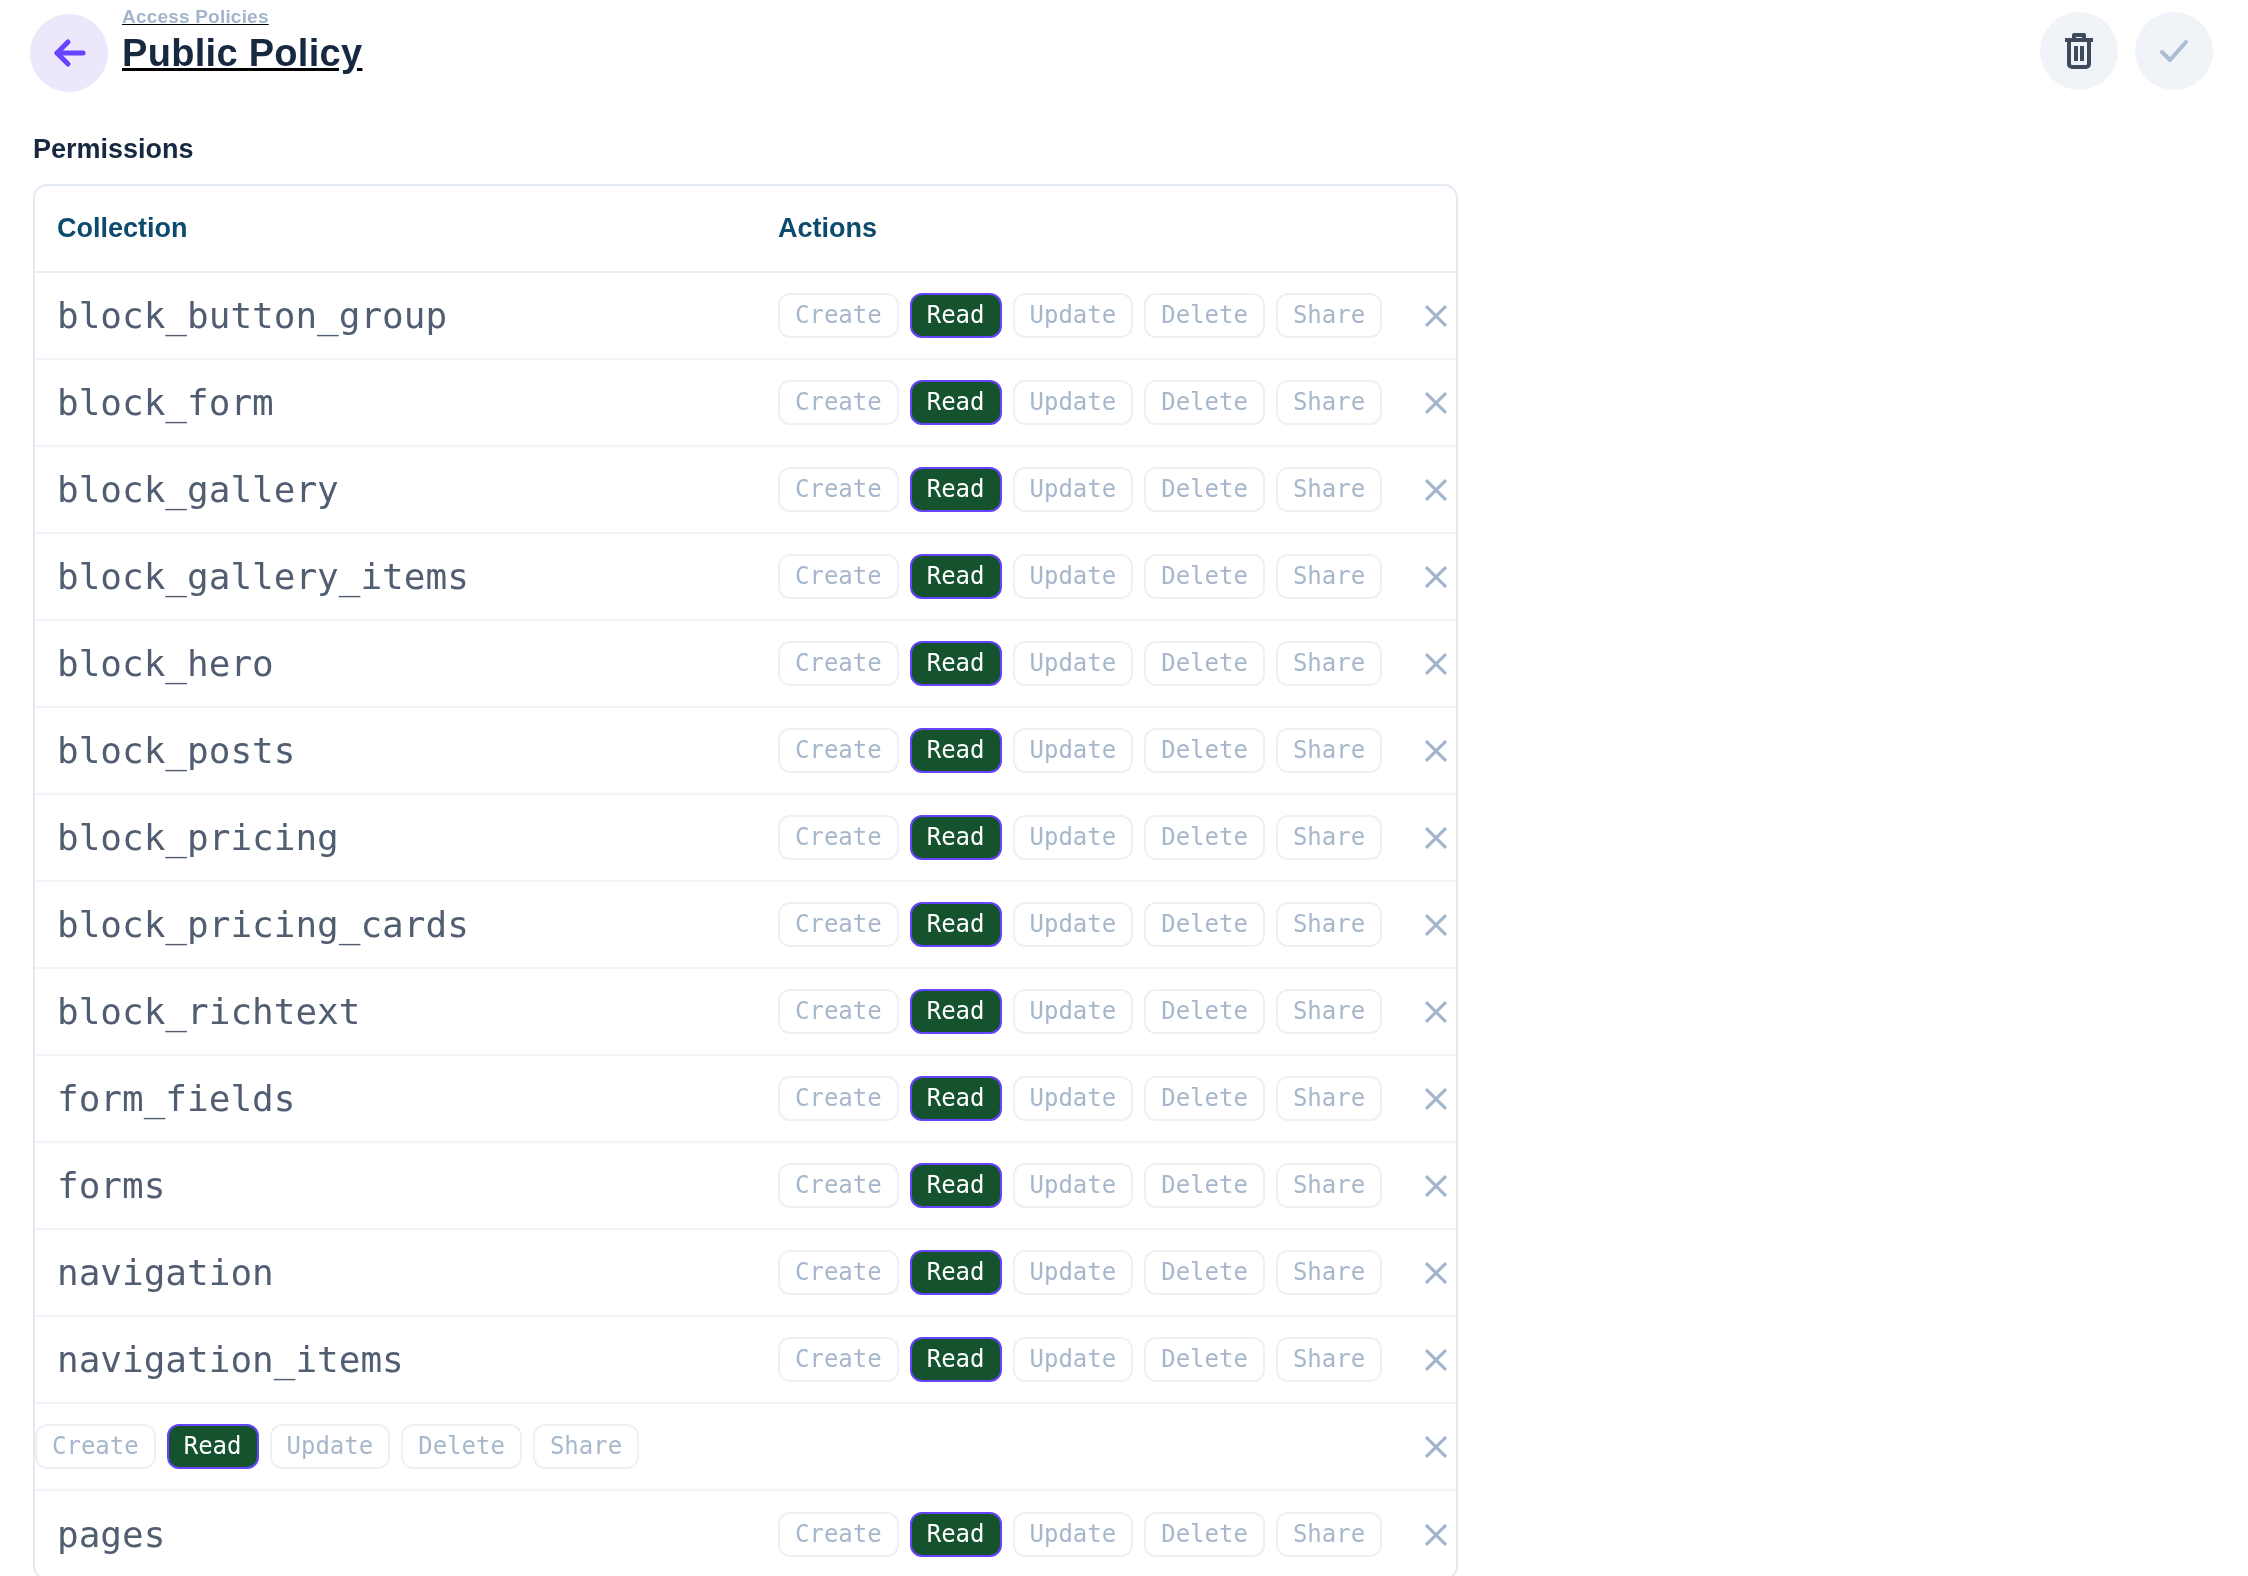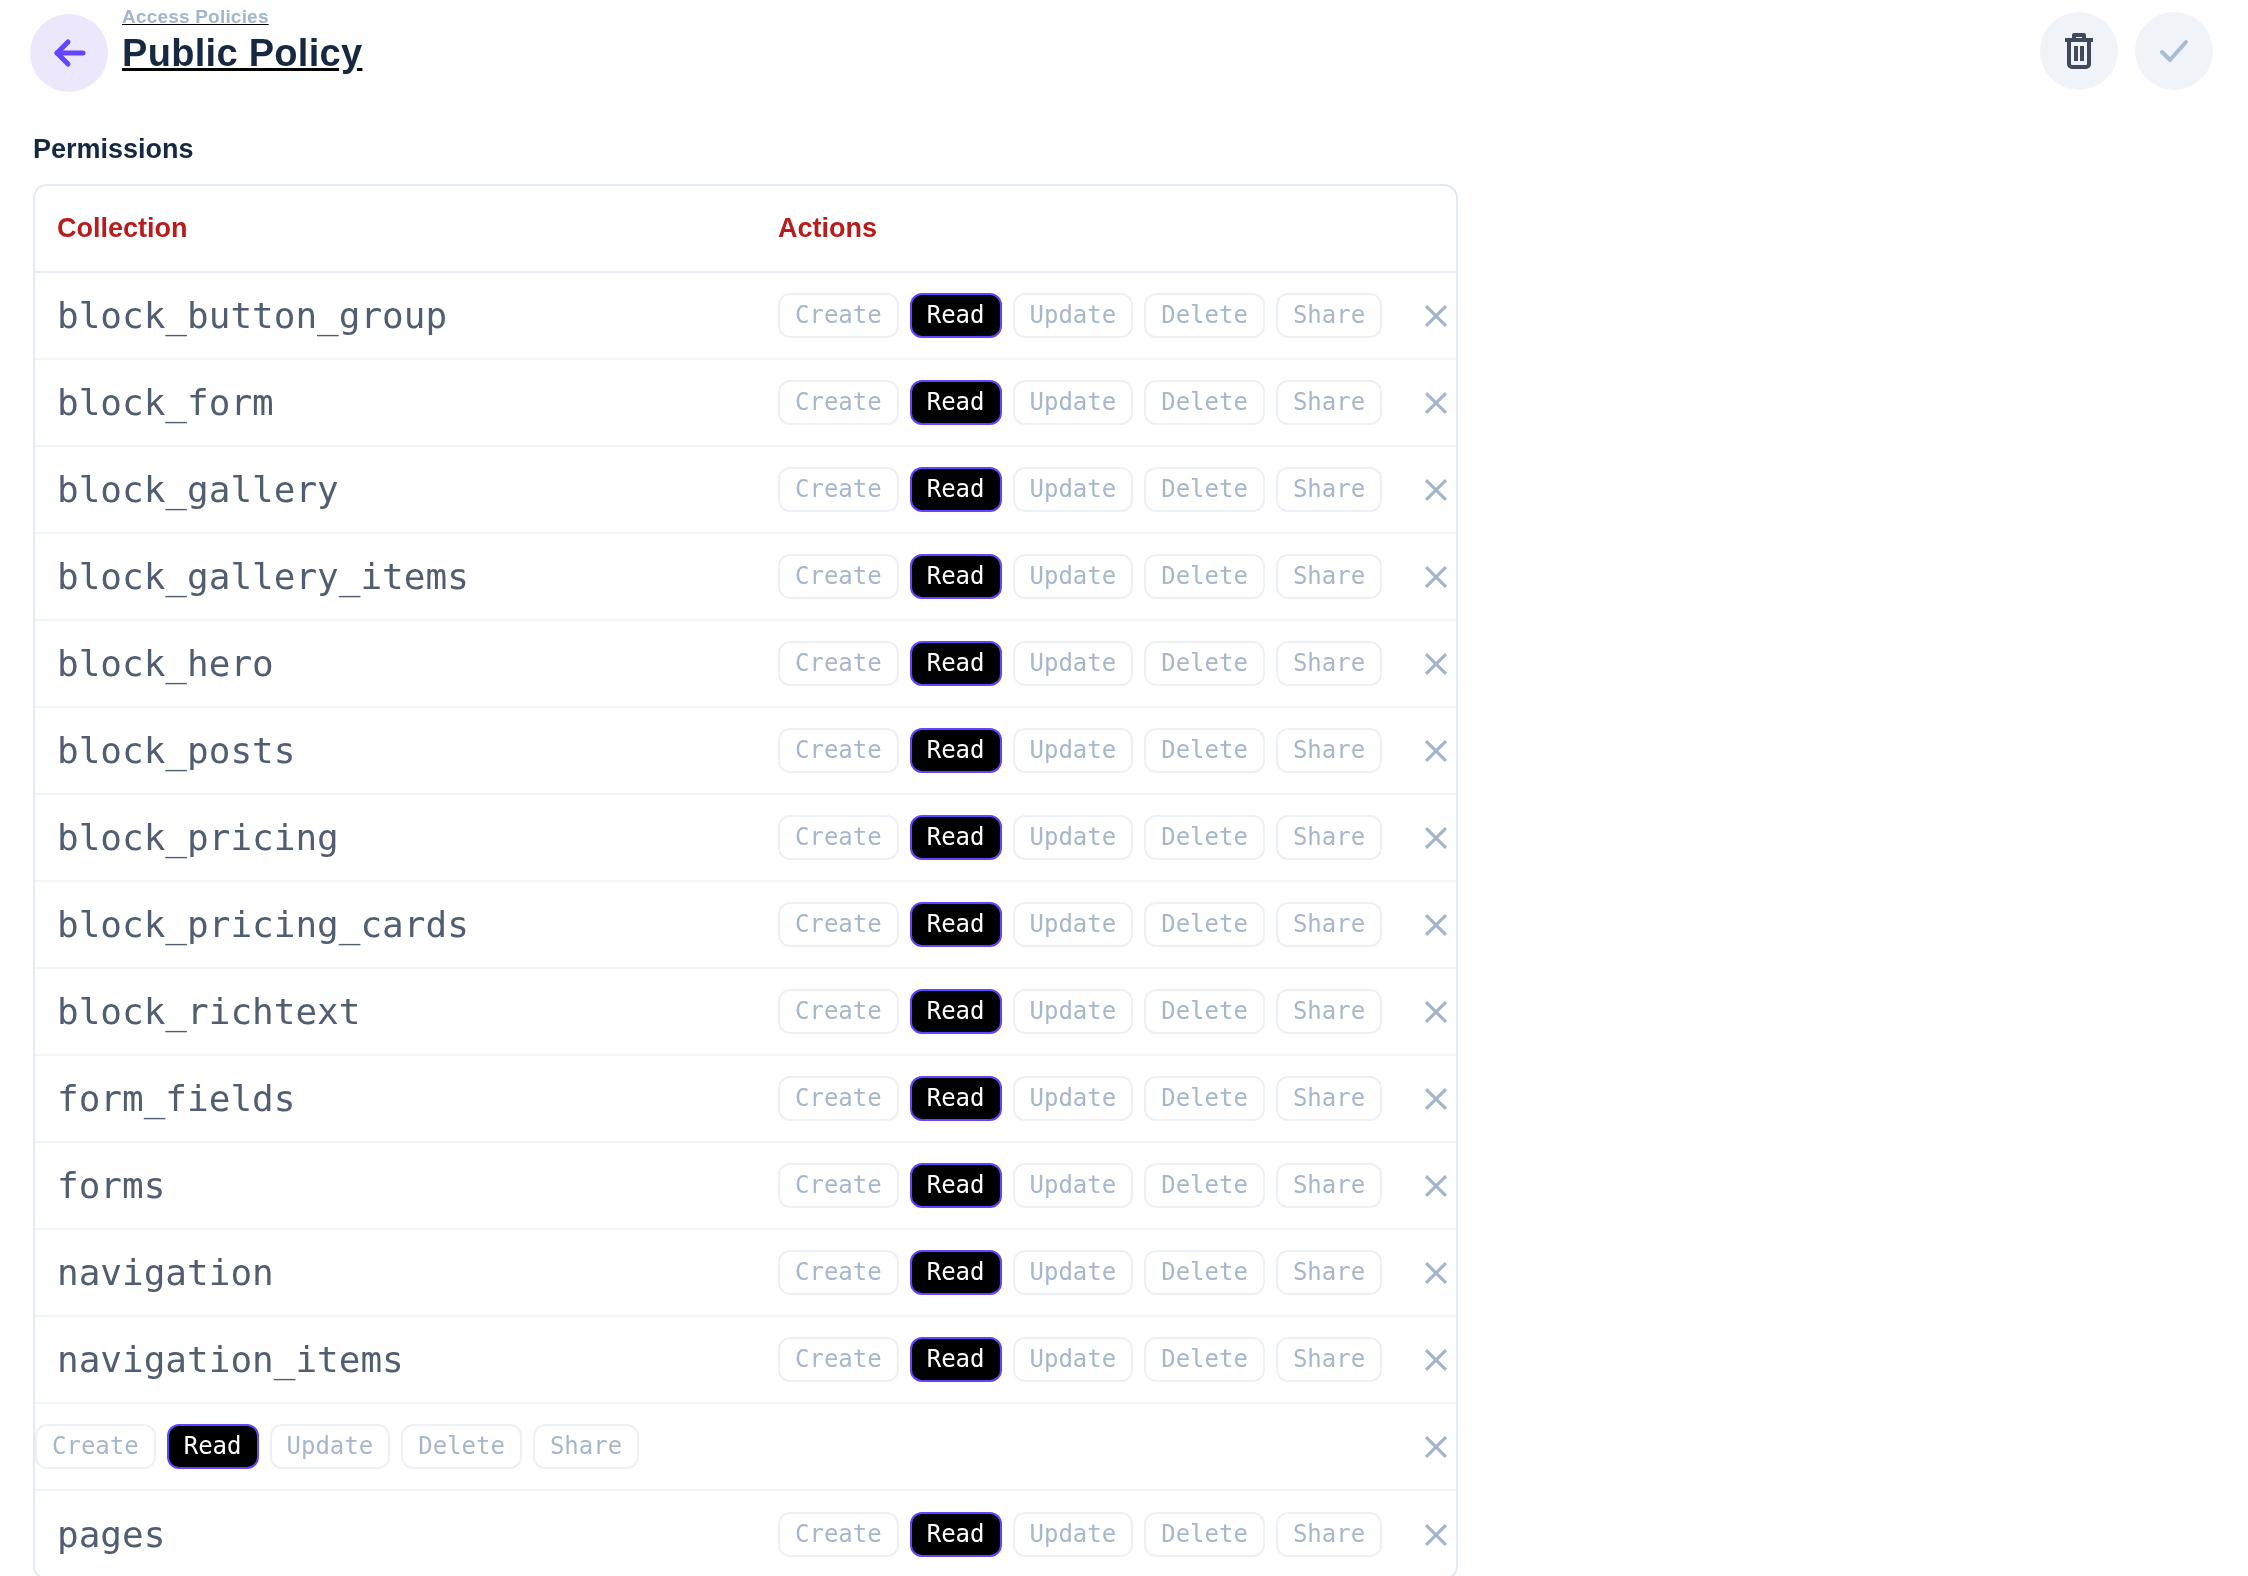--- a/index.html
+++ b/index.html
@@ -19,33 +19,33 @@
   .circle-btn { width:78px; height:78px; border-radius:50%; background:#f0f4f9;
                 display:flex; align-items:center; justify-content:center; }
 
   
   .section-label { position:absolute; left:33px; top:134px;
                    font-size:27px; font-weight:700; color:#172940; }
   .card { position:absolute; left:33px; top:184px; width:1425px;
           border:2px solid #e4eaf1; border-radius:14px; background:#fff; overflow:hidden; }
   .thead { display:flex; align-items:center; height:87px;
            border-bottom:2px solid #e9eef5;
-           font-size:27px; font-weight:600; color:#b91c1c; }
+           font-size:27px; font-weight:600; color:#0c4a6e; }
   .col-collection { width:743px; padding-left:22px; flex:none; }
   .col-actions { flex:1; display:flex; align-items:center; }
 
   .row { display:flex; align-items:center; height:87px; border-bottom:2px solid #f1f4f8; }
   .row:last-child { border-bottom:none; }
   .name { font-family:"DejaVu Sans Mono", monospace; font-size:36px; color:#515e72; }
 
   .pill { font-family:"DejaVu Sans Mono", monospace; font-size:24px;
           height:45px; line-height:41px; padding:0 15px; margin-right:11px;
           border:2px solid #edf1f6; border-radius:12px;
           color:#a7b7cb; background:#fff; }
-  .pill.active { background:#000000; border-color:#6644ff; color:#ffffff; }
+  .pill.active { background:#14532d; border-color:#6644ff; color:#ffffff; }
 
   .x-btn { margin-left:auto; width:40px; height:40px;
            display:flex; align-items:center; justify-content:center; }
 </style>
 </head>
 <body>
 
 <div class="header">
   <button class="back-btn">
     <svg width="42" height="42" viewBox="0 0 42 42" fill="none" stroke="#6644ff" stroke-width="5" stroke-linecap="round" stroke-linejoin="round">

